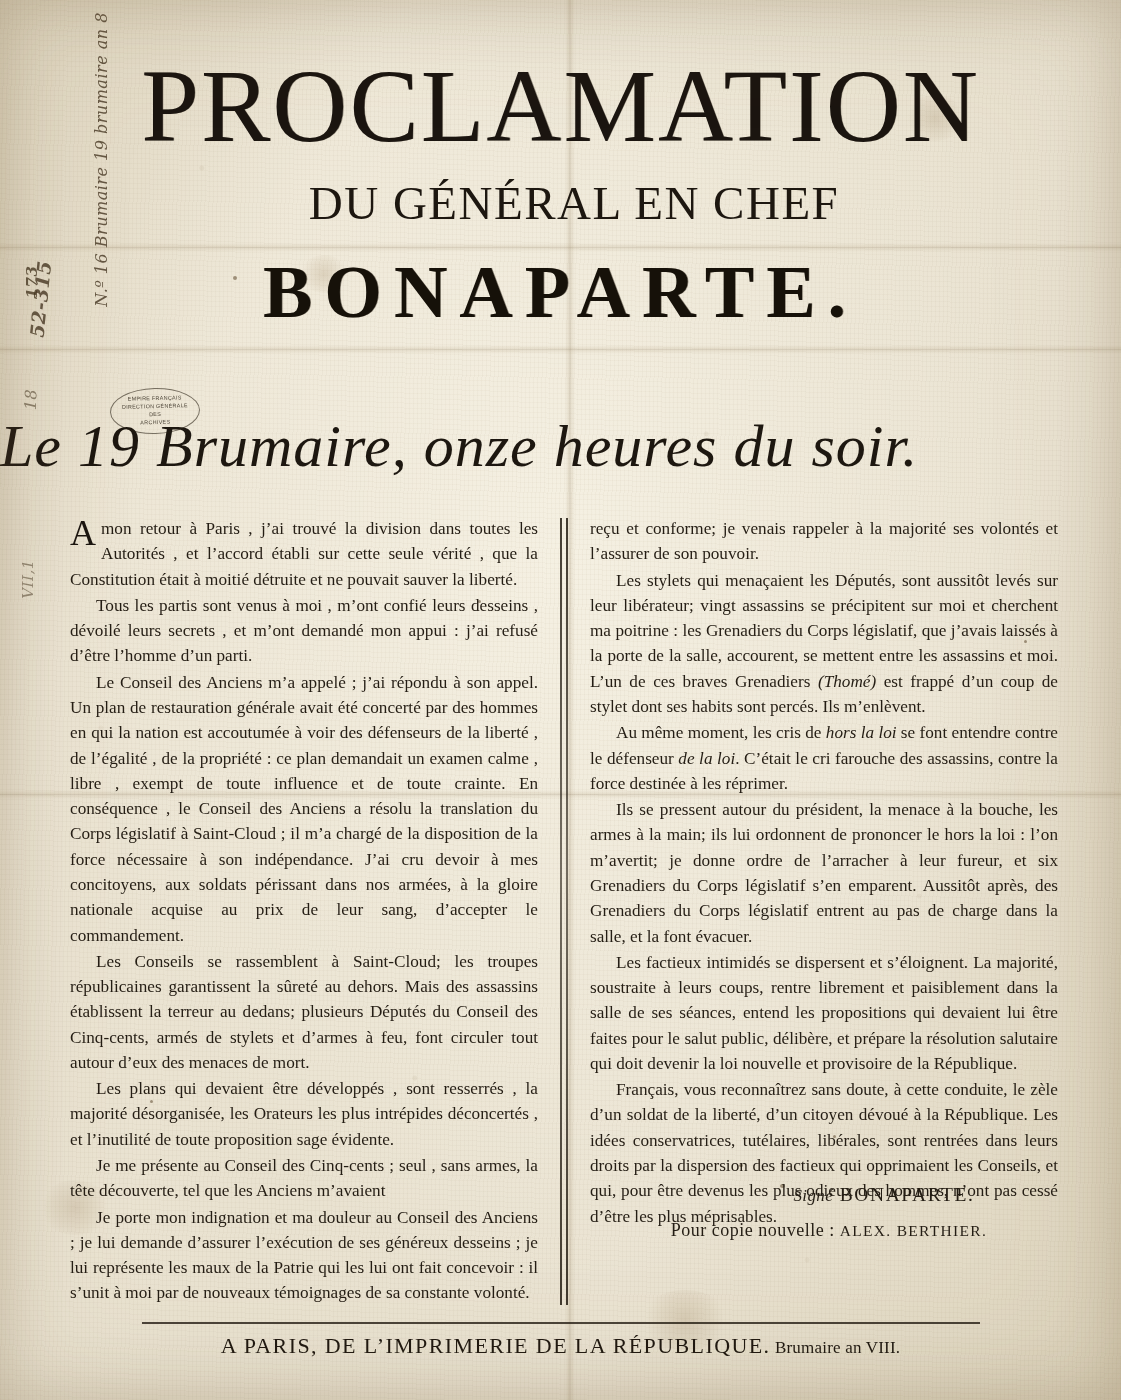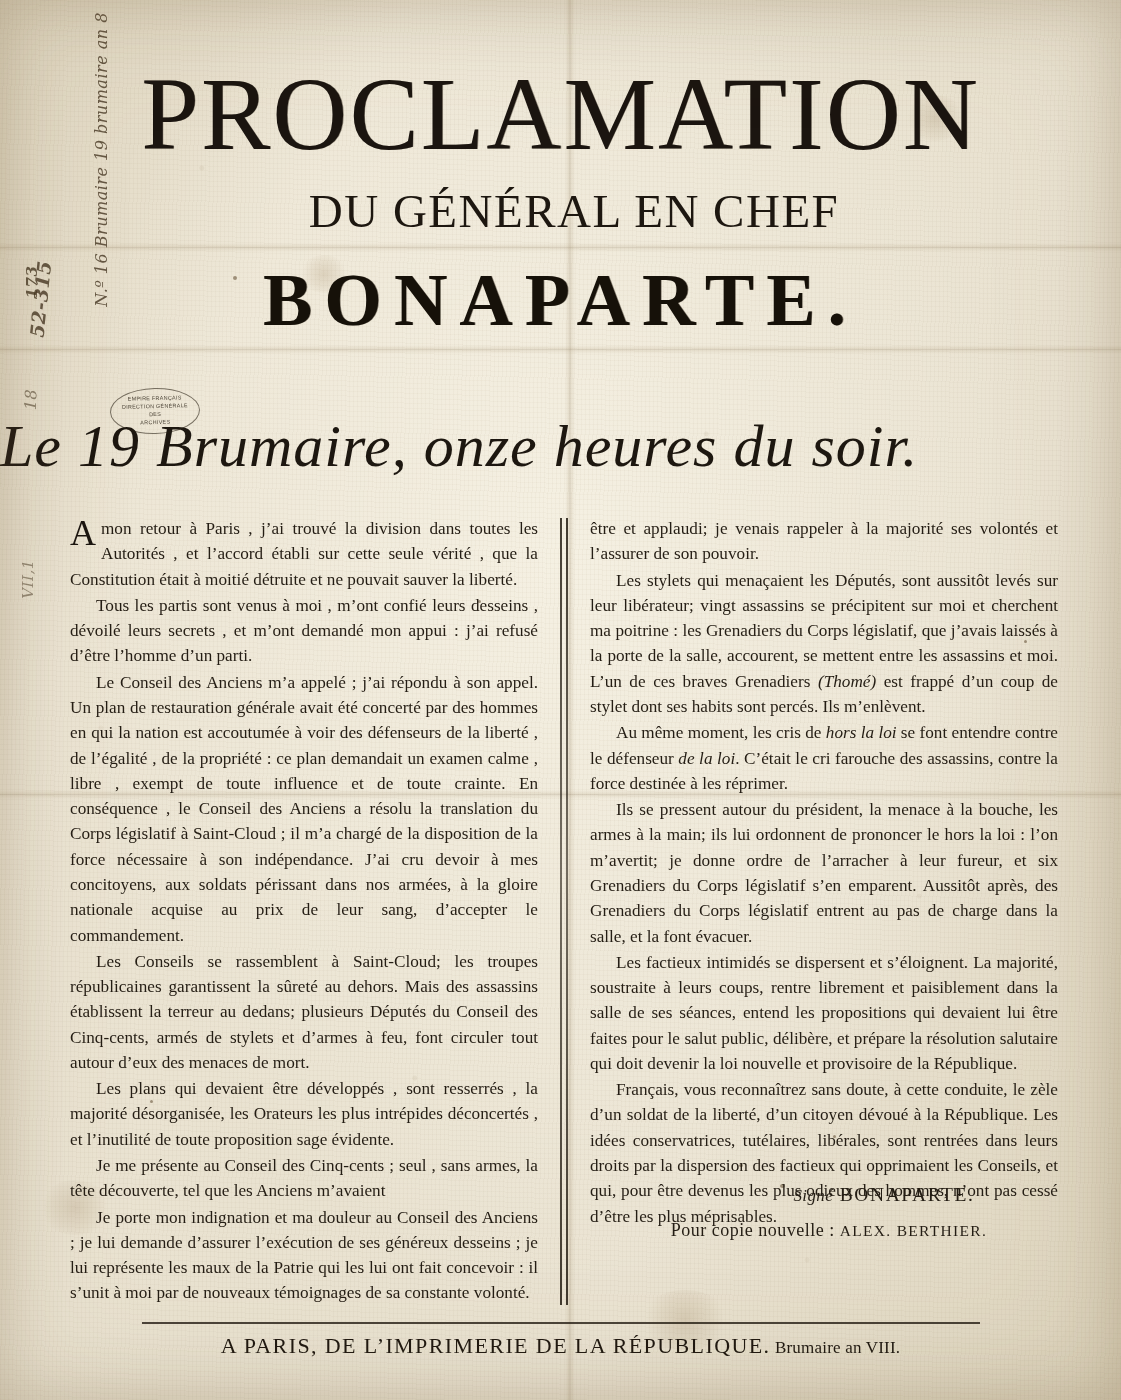--- a/index.html
+++ b/index.html
@@ -124,21 +124,21 @@
   #title-block {
     position: absolute;
     left: 0; right: 0; top: 46px;
     text-align: center;
   }
   #main-title {
     font-size: 104px;
     line-height: 1.0;
     letter-spacing: 2px;
     font-weight: normal;
-    margin: 16px;
+    margin: 8px;
     color: #1b1510;
     text-shadow: 0.6px 0.4px 0 rgba(40,30,18,0.45);
   }
   #subtitle {
     font-size: 47px;
     letter-spacing: 1.5px;
     margin: 18px 0 0 0;
     font-weight: normal;
     color: #1d1710;
     padding-left: 27px;
@@ -327,21 +327,21 @@
         <p style="text-indent: 0px;"><span class="dropcap">A</span><span> mon retour à Paris , j’ai trouvé la division dans toutes les Autorités , et l’accord établi sur cette seule vérité , que la Constitution était à moitié détruite et ne pouvait sauver la liberté.</span></p>
         <p><span>Tous les partis sont venus à moi , m’ont confié leurs desseins , dévoilé leurs secrets , et m’ont demandé mon appui : j’ai refusé d’être l’homme d’un parti.</span></p>
         <p><span>Le Conseil des Anciens m’a appelé ; j’ai répondu à son appel. Un plan de restauration générale avait été concerté par des hommes en qui la nation est accoutumée à voir des défenseurs de la liberté , de l’égalité , de la propriété : ce plan demandait un examen calme , libre , exempt de toute influence et de toute crainte. En conséquence , le Conseil des Anciens a résolu la translation du Corps législatif à Saint-Cloud ; il m’a chargé de la disposition de la force nécessaire à son indépendance. J’ai cru devoir à mes concitoyens, aux soldats périssant dans nos armées, à la gloire nationale acquise au prix de leur sang, d’accepter le commandement.</span></p>
         <p><span>Les Conseils se rassemblent à Saint-Cloud; les troupes républicaines garantissent la sûreté au dehors. Mais des assassins établissent la terreur au dedans; plusieurs Députés du Conseil des Cinq-cents, armés de stylets et d’armes à feu, font circuler tout autour d’eux des menaces de mort.</span></p>
         <p><span>Les plans qui devaient être développés , sont resserrés , la majorité désorganisée, les Orateurs les plus intrépides déconcertés , et l’inutilité de toute proposition sage évidente.</span></p>
         <p><span>Je me présente au Conseil des Cinq-cents ; seul , sans armes, la tête découverte, tel que les Anciens m’avaient</span></p>
         <p><span>Je porte mon indignation et ma douleur au Conseil des Anciens ; je lui demande d’assurer l’exécution de ses généreux desseins ; je lui représente les maux de la Patrie qui les lui ont fait concevoir : il s’unit à moi par de nouveaux témoignages de sa constante volonté.</span></p>
       </div>
     <div id="col-divider"></div>
     <div class="col" id="right-column">
-        <p style="text-indent: 0px;"><span>être et applaudi; je venais rappeler à la majorité ses volontés et l’assurer de son pouvoir.</span></p>
+        <p style="text-indent: 0px;"><span>reçu et conforme; je venais rappeler à la majorité ses volontés et l’assurer de son pouvoir.</span></p>
         <p><span>Les stylets qui menaçaient les Députés, sont aussitôt levés sur leur libérateur; vingt assassins se précipitent sur moi et cherchent ma poitrine : les Grenadiers du Corps législatif, que j’avais laissés à la porte de la salle, accourent, se mettent entre les assassins et moi. L’un de ces braves Grenadiers </span><span class="ital">(Thomé)</span><span> est frappé d’un coup de stylet dont ses habits sont percés. Ils m’enlèvent.</span></p>
         <p><span>Au même moment, les cris de </span><span class="ital">hors la loi</span><span> se font entendre contre le défenseur </span><span class="ital">de la loi</span><span>. C’était le cri farouche des assassins, contre la force destinée à les réprimer.</span></p>
         <p><span>Ils se pressent autour du président, la menace à la bouche, les armes à la main; ils lui ordonnent de prononcer le hors la loi : l’on m’avertit; je donne ordre de l’arracher à leur fureur, et six Grenadiers du Corps législatif s’en emparent. Aussitôt après, des Grenadiers du Corps législatif entrent au pas de charge dans la salle, et la font évacuer.</span></p>
         <p><span>Les factieux intimidés se dispersent et s’éloignent. La majorité, soustraite à leurs coups, rentre librement et paisiblement dans la salle de ses séances, entend les propositions qui devaient lui être faites pour le salut public, délibère, et prépare la résolution salutaire qui doit devenir la loi nouvelle et provisoire de la République.</span></p>
         <p><span>Français, vous reconnaîtrez sans doute, à cette conduite, le zèle d’un soldat de la liberté, d’un citoyen dévoué à la République. Les idées conservatrices, tutélaires, libérales, sont rentrées dans leurs droits par la dispersion des factieux qui opprimaient les Conseils, et qui, pour être devenus les plus odieux des hommes, n’ont pas cessé d’être les plus méprisables.</span></p>
       </div>
   </div>
 
   <div id="signature-block">
     <div id="signed-line">

